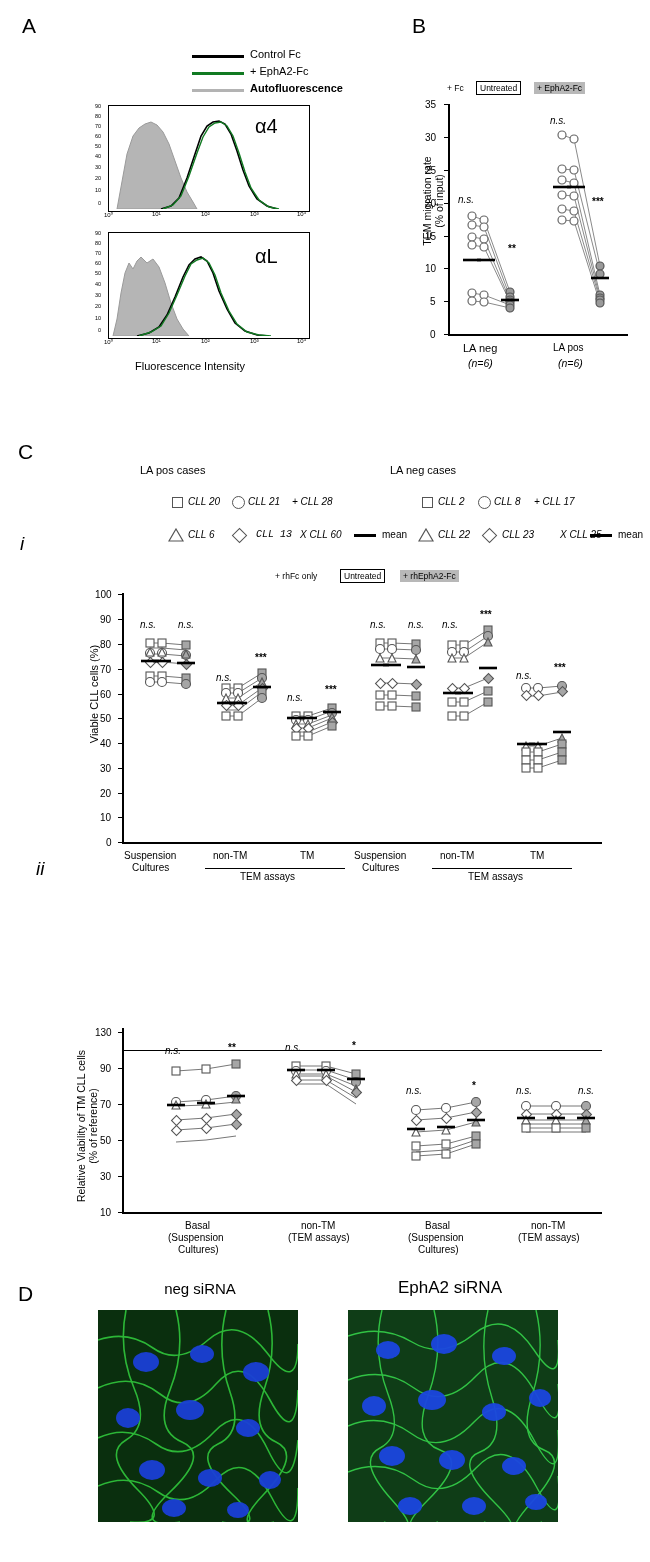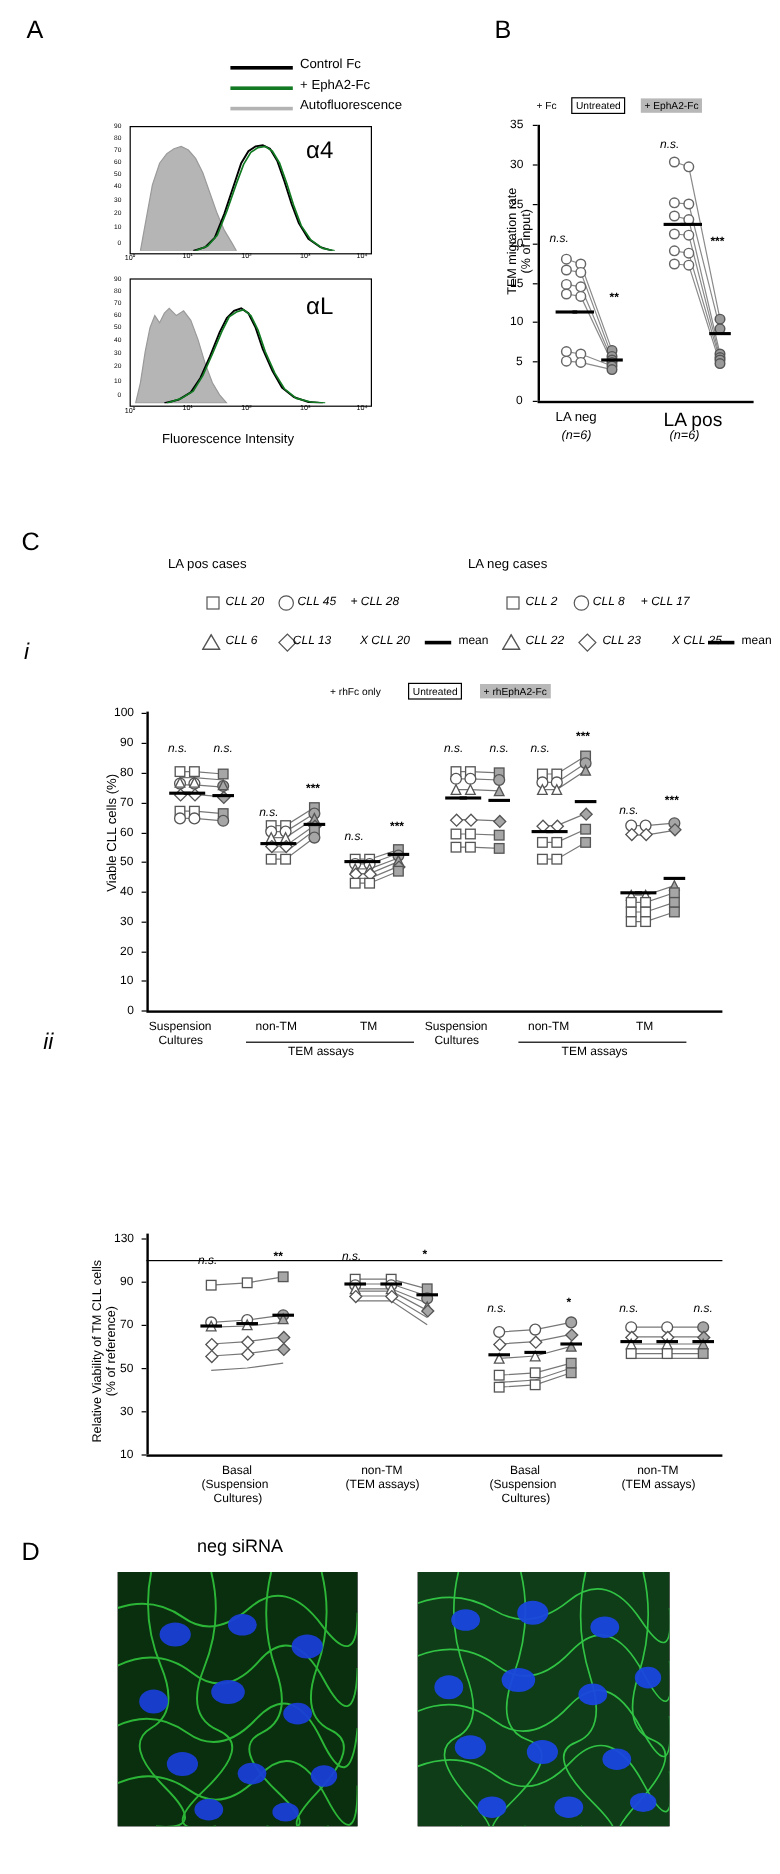--- a/index.html
+++ b/index.html
@@ -47,21 +47,21 @@
 
 <div id="panelA">
   <div class="panel-letter" style="left:22px;top:14px;">A</div>
 
   <div style="position:absolute;left:192px;top:48px;width:4px;height:3px;"></div>
   <div class="legend-line" style="left:192px;top:55px;width:52px;background:#000;"></div>
   <div class="lbl" style="left:250px;top:48px;font-size:11px;">Control Fc</div>
   <div class="legend-line" style="left:192px;top:72px;width:52px;background:#117a22;"></div>
   <div class="lbl" style="left:250px;top:65px;font-size:11px;">+ EphA2-Fc</div>
   <div class="legend-line" style="left:192px;top:89px;width:52px;background:#b3b3b3;"></div>
-  <div class="lbl" style="left:250px;top:82px;font-size:11px;">Autofluorescence</div>
+  <div class="lbl" style="left:250px;top:82px;font-size:11px;font-weight:bold;">Autofluorescence</div>
 
   <div class="hist-box" style="left:108px;top:105px;width:200px;height:105px;">
     <svg width="198" height="103" viewBox="0 0 198 103" style="position:absolute;left:0;top:0;">
       <polygon points="8,103 10,92 14,70 18,48 24,30 30,22 36,18 42,16 48,19 54,26 60,38 66,55 72,72 78,86 84,96 88,103" fill="#b5b5b5" stroke="#9a9a9a" stroke-width="1"></polygon>
       <polyline points="52,103 62,100 70,92 78,72 86,48 92,30 98,20 104,16 110,15 116,18 122,28 128,45 134,64 140,80 148,93 158,100 168,103" fill="none" stroke="#000000" stroke-width="1.6"></polyline>
       <polyline points="54,103 64,99 72,90 80,70 88,47 94,31 100,21 106,17 112,16 118,20 124,30 130,47 136,66 142,82 150,94 160,101 170,103" fill="none" stroke="#117a22" stroke-width="1.4"></polyline>
     </svg>
   </div>
   <div class="lbl" style="left:95px;top:103px;font-size:5.5px;">90</div>
   <div class="lbl" style="left:95px;top:113px;font-size:5.5px;">80</div>
@@ -209,43 +209,43 @@
     </g>
   </svg>
 
   <div class="lbl-i" style="left:118px;top:194px;">n.s.</div>
   <div class="lbl" style="left:168px;top:243px;font-weight:bold;">**</div>
   <div class="lbl-i" style="left:210px;top:115px;">n.s.</div>
   <div class="lbl" style="left:252px;top:196px;font-weight:bold;">***</div>
 
   <div class="lbl" style="left:123px;top:342px;font-size:11px;">LA neg</div>
   <div class="lbl-i" style="left:128px;top:357px;font-size:10.5px;">(n=6)</div>
-  <div class="lbl" style="left:213px;top:342px;font-size:16px;">LA pos</div>
+  <div class="lbl" style="left:213px;top:342px;font-size:10px;">LA pos</div>
   <div class="lbl-i" style="left:218px;top:357px;font-size:10.5px;">(n=6)</div>
 </div>
 
 <div id="panelC" style="position:absolute;left:0;top:430px;width:650px;height:830px;">
   <div class="panel-letter" style="left:18px;top:10px;">C</div>
 
   <div class="lbl" style="left:140px;top:34px;font-size:11px;">LA pos cases</div>
   <div class="lbl" style="left:390px;top:34px;font-size:11px;">LA neg cases</div>
 
   <div class="sq" style="left:172px;top:67px;width:9px;height:9px;"></div>
   <div class="lbl-i" style="left:188px;top:66px;">CLL 20</div>
   <div class="ci" style="left:232px;top:66px;width:11px;height:11px;"></div>
-  <div class="lbl-i" style="left:248px;top:66px;">CLL 45</div>
+  <div class="lbl-i" style="left:248px;top:66px;">CLL 21</div>
   <div class="lbl-i" style="left:292px;top:66px;">+ CLL 28</div>
 
   <svg style="position:absolute;left:168px;top:98px;" width="16" height="14">
     <polygon points="8,1 15,13 1,13" fill="#fff" stroke="#555" stroke-width="1.2"></polygon>
     </svg>
   <div class="lbl-i" style="left:188px;top:99px;">CLL 6</div>
   <div class="di" style="left:234px;top:100px;width:9px;height:9px;"></div>
-  <div class="lbl-i" style="left:244px;top:99px;">CLL 13</div>
-  <div class="lbl-i" style="left:300px;top:99px;">X CLL 20</div>
+  <div class="lbl-i" style="left:256px;top:99px;font-family:Liberation Mono, monospace;">CLL 13</div>
+  <div class="lbl-i" style="left:300px;top:99px;">X CLL 60</div>
   <div class="mean-bar" style="left:354px;top:104px;width:22px;"></div>
   <div class="lbl" style="left:382px;top:99px;">mean</div>
 
   <div class="sq" style="left:422px;top:67px;width:9px;height:9px;"></div>
   <div class="lbl-i" style="left:438px;top:66px;">CLL 2</div>
   <div class="ci" style="left:478px;top:66px;width:11px;height:11px;"></div>
   <div class="lbl-i" style="left:494px;top:66px;">CLL 8</div>
   <div class="lbl-i" style="left:534px;top:66px;">+ CLL 17</div>
 
   <svg style="position:absolute;left:418px;top:98px;" width="16" height="14">
@@ -671,20 +671,21 @@
   <div class="lbl" style="left:408px;top:802px;font-size:10px;">(Suspension</div>
   <div class="lbl" style="left:418px;top:814px;font-size:10px;">Cultures)</div>
   <div class="lbl" style="left:531px;top:790px;font-size:10px;">non-TM</div>
   <div class="lbl" style="left:518px;top:802px;font-size:10px;">(TEM assays)</div>
 </div>
 
 <div id="panelD" style="position:absolute;left:0;top:1260px;width:650px;height:302px;">
   <div class="panel-letter" style="left:18px;top:22px;">D</div>
 
   <div class="micro-title" style="left:100px;top:20px;width:200px;">neg siRNA</div>
+  <div class="micro-title" style="left:340px;top:18px;width:220px;font-size:17px;">EphA2 siRNA</div>
 
   <div class="micro" style="left:98px;top:50px;width:200px;height:212px;">
     <svg width="200" height="212" viewBox="0 0 200 212">
       <rect width="200" height="212" fill="#031005"></rect>
       <g stroke="#2fbf3a" stroke-width="1.6" fill="none" opacity="0.95">
         <path d="M0,30 Q30,20 55,38 T110,30 T170,44 T200,34"></path>
         <path d="M0,78 Q34,62 62,84 T118,74 T172,90 T200,80"></path>
         <path d="M0,128 Q30,114 58,134 T116,122 T170,140 T200,130"></path>
         <path d="M0,176 Q32,162 60,182 T118,170 T174,188 T200,178"></path>
         <path d="M28,0 Q20,40 36,78 T28,130 T40,180 T32,212"></path>

